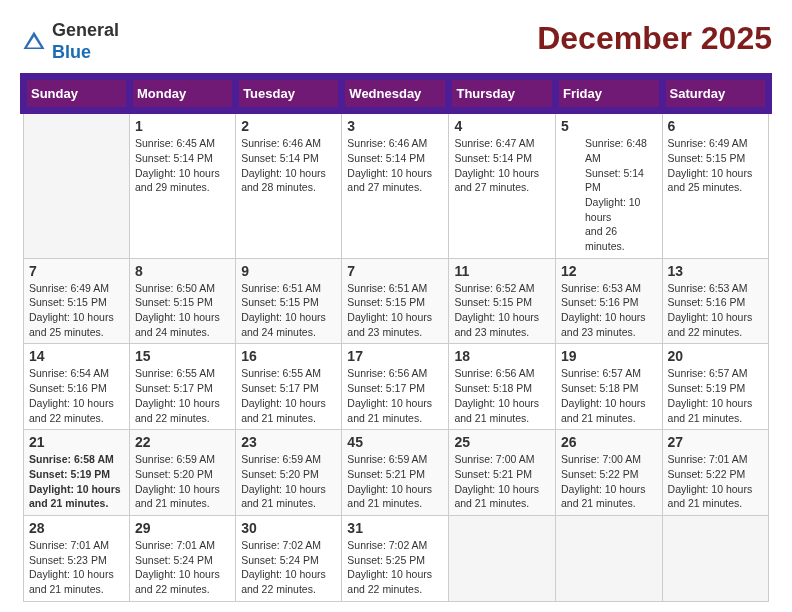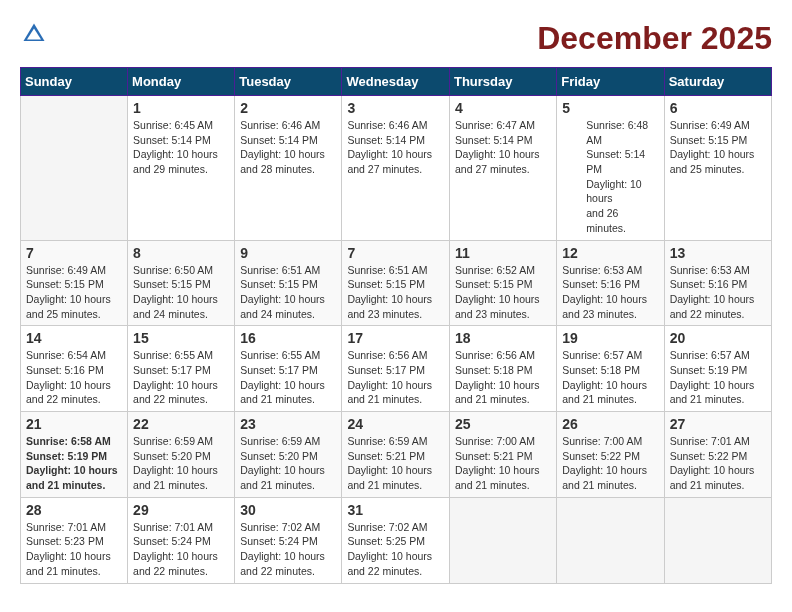--- a/index.html
+++ b/index.html
@@ -43,27 +43,27 @@
     .location-title {
       font-size: 16px;
       color: #555;
     }
     table {
       width: 100%;
       border-collapse: collapse;
       font-size: 11px;
     }
     thead tr th {
-      background-color: #0c4a6e;
+      background-color: #701a75;
       color: #fff;
       padding: 6px 4px;
       text-align: left;
       font-size: 13px;
       font-weight: bold;
-      border: 1px solid #4c1d95;
+      border: 7px solid #4c1d95;
     }
     tbody tr td {
       border: 1px solid #ccc;
       vertical-align: top;
       padding: 4px 5px;
       width: 108px;
       min-height: 80px;
       background: #fff;
     }
     tbody tr:nth-child(even) td {
@@ -85,20 +85,24 @@
   </style>
 </head>
 <body>
 
 <div class="header">
   <div class="logo">
     <svg class="logo-icon" viewBox="0 0 40 40">
       <polygon points="20,5 35,30 5,30" fill="#2a6db5"></polygon>
       <polygon points="20,12 30,28 10,28" fill="#fff"></polygon>
     </svg>
+    <div class="logo-text">
+      <span class="logo-general">General</span><br>
+      <span class="logo-blue">Blue</span>
+    </div>
   </div>
   <div class="title-block">
     <div class="month-title">December 2025</div>
   </div>
 </div>
 
 <table>
   <thead>
     <tr id="header-row">
     <th>Sunday</th>
@@ -274,21 +278,21 @@
 and 21 minutes.</div>
         </td>
         <td>
           <span class="day-number">23</span>
           <div class="day-info" style="white-space: pre-line;">Sunrise: 6:59 AM
 Sunset: 5:20 PM
 Daylight: 10 hours
 and 21 minutes.</div>
         </td>
         <td>
-          <span class="day-number">24</span>
+          <span class="day-number">45</span>
           <div class="day-info" style="white-space: pre-line;">Sunrise: 6:59 AM
 Sunset: 5:21 PM
 Daylight: 10 hours
 and 21 minutes.</div>
         </td>
         <td>
           <span class="day-number">25</span>
           <div class="day-info" style="white-space: pre-line;">Sunrise: 7:00 AM
 Sunset: 5:21 PM
 Daylight: 10 hours

